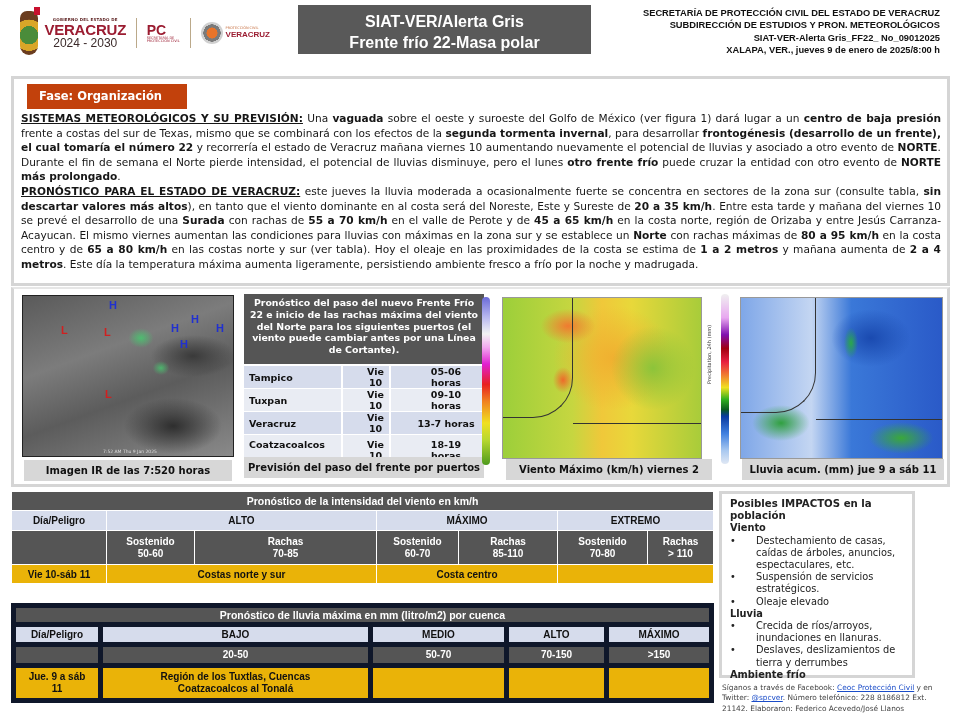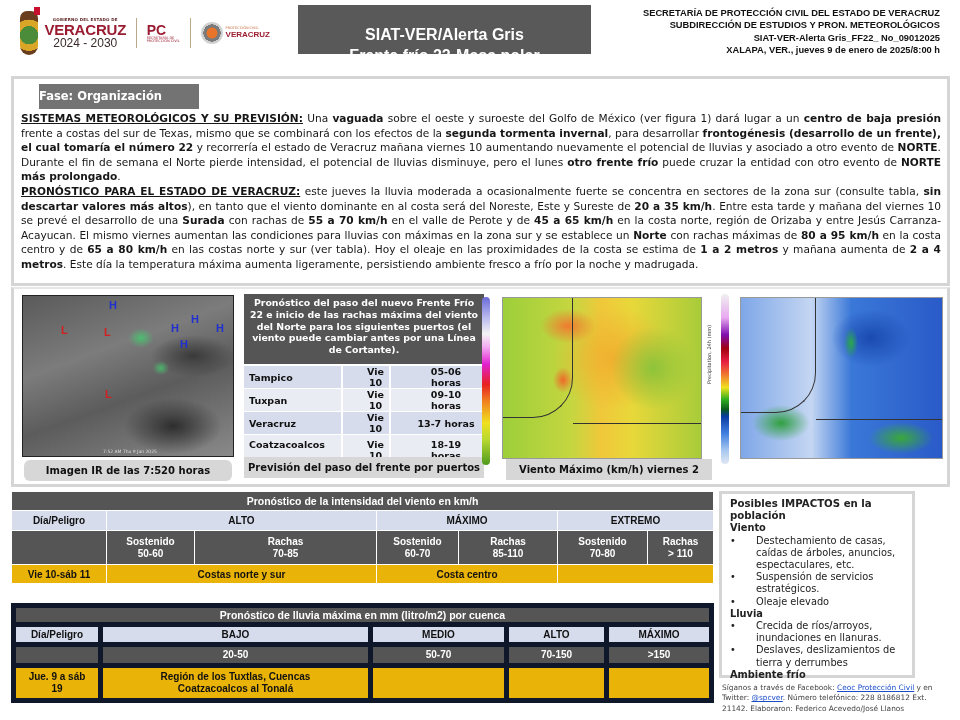--- a/index.html
+++ b/index.html
@@ -17,26 +17,26 @@
   .sep { width: 1px; height: 30px; background: #bba98a; margin: 0 4px; }
   .pc { display: flex; flex-direction: column; line-height: 1; }
   .pc .big { font-family: "Liberation Sans", sans-serif; font-weight: 900; font-size: 14px; color: #9b1c31; }
   .pc .small { font-size: 3.5px; color: #9b1c31; }
   .pcv { display: flex; align-items: center; gap: 3px; }
   .pcv .circ { width: 22px; height: 22px; border-radius: 50%; background: radial-gradient(circle, #e8742a 0 35%, #7a7a7a 36% 55%, #d0d0d0 56%); }
   .pcv .txt { display: flex; flex-direction: column; line-height: 1; }
   .pcv .txt .small { font-size: 3.5px; color: #c46a3a; }
   .pcv .txt .big { font-family: "Liberation Sans", sans-serif; font-size: 8px; font-weight: 900; color: #9b1c31; }
 
-  .title-box { position: absolute; left: 298px; top: 5px; width: 293px; height: 49px; background: #595959; color: #fff; text-align: center; font-family: "Liberation Sans", sans-serif; font-weight: bold; font-size: 16px; line-height: 21px; padding-top: 19px; }
+  .title-box { position: absolute; left: 298px; top: 5px; width: 293px; height: 49px; background: #595959; color: #fff; text-align: center; font-family: "Liberation Sans", sans-serif; font-weight: bold; font-size: 16px; line-height: 21px; padding-top: 6px; }
   .agency { position: absolute; right: 20px; top: 7px; text-align: right; font-family: "Liberation Sans", sans-serif; font-weight: bold; font-size: 9.3px; line-height: 12.3px; color: #111; }
 
   
   .summary { position: absolute; left: 11px; top: 76px; width: 939px; height: 210px; border: 3px solid #d5d5d5; background: #fff; }
-  .phase { position: absolute; left: 25px; top: 5px; width: 160px; height: 25px; background: #737373; color: #fff; font-weight: bold; font-size: 11.5px; line-height: 25px; }
+  .phase { position: absolute; left: 13px; top: 5px; width: 160px; height: 25px; background: #c2410c; color: #fff; font-weight: bold; font-size: 11.5px; line-height: 25px; padding-left: 12px; }
   .summary-text { position: absolute; left: 7px; top: 32px; width: 920px; font-size: 10.6px; line-height: 14.6px; text-align: justify; color: #161616; }
   .summary-text b { font-weight: bold; }
   .summary-text .hdr { font-weight: bold; text-decoration: underline; }
 
   
   .fig-row { position: absolute; left: 11px; top: 287px; width: 939px; height: 200px; border: 3px solid #d5d5d5; border-top: 2px solid #e6e6e6; }
   .ir-img { position: absolute; left: 8px; top: 6px; width: 212px; height: 162px; background:
       radial-gradient(ellipse 18px 14px at 118px 42px, rgba(70,200,110,0.85), transparent 70%),
       radial-gradient(ellipse 12px 10px at 138px 72px, rgba(70,200,110,0.8), transparent 70%),
       radial-gradient(ellipse 70px 40px at 150px 130px, #2e2e2e, transparent 70%),
@@ -151,21 +151,21 @@
     <span class="stamp">7:52 AM Thu 9 Jan 2025</span>
   <span class="mk h" style="left: 86px; top: 3px;">H</span>
       <span class="mk h" style="left: 168px; top: 17px;">H</span>
       <span class="mk h" style="left: 148px; top: 26px;">H</span>
       <span class="mk h" style="left: 193px; top: 26px;">H</span>
       <span class="mk h" style="left: 157px; top: 42px;">H</span>
       <span class="mk l" style="left: 38px; top: 28px;">L</span>
       <span class="mk l" style="left: 81px; top: 30px;">L</span>
       <span class="mk l" style="left: 82px; top: 92px;">L</span>
     </div>
-  <div class="caption" style="left:10px; top:171px; width:208px;border-radius:6px;">Imagen IR de las 7:520 horas</div>
+  <div class="caption" style="left:10px; top:171px; width:208px;">Imagen IR de las 7:520 horas</div>
 
   <div class="ports">
     <div class="ports-head">Pronóstico del paso del nuevo Frente Frío 22 e inicio de las rachas máxima del viento del Norte para los siguientes puertos (el viento puede cambiar antes por una Línea de Cortante).</div>
     <table>
       <tbody id="ports-body">
           <tr>
             <td style="width: 98px;">Tampico</td>
             <td class="c" style="width: 48px;">Vie 10</td>
             <td class="c">05-06 horas</td>
           </tr>
@@ -195,20 +195,21 @@
     <div class="coast" style="left:70px; top:118px; width:140px; height:8px; border-right:none; border-bottom:1.5px solid #333;"></div>
   </div>
   <div class="caption" style="left:492px; top:170px; width:206px;">Viento Máximo (km/h) viernes 2</div>
 
   <div class="legend-bar rain-legend"></div>
   <div class="rain-label">Precipitation, 24h (mm)</div>
   <div class="rain-map">
     <div class="coast" style="left:-10px; top:-20px; width:85px; height:135px; border-radius:0 0 40px 0;"></div>
     <div class="coast" style="left:75px; top:114px; width:140px; height:8px; border-right:none;"></div>
   </div>
+  <div class="caption" style="left:728px; top:170px; width:202px;">Lluvia acum. (mm) jue 9 a sáb 11</div>
 </div>
 
 <table class="wind-table">
   <tbody>
       <tr>
         <td colspan="7" class="t-title">Pronóstico de la intensidad del viento en km/h</td>
       </tr>
   <tr class="t-head">
     <td style="width:95px;">Día/Peligro</td>
     <td colspan="2">ALTO</td>
@@ -246,21 +247,21 @@
     <td>MÁXIMO</td>
   </tr>
   <tr class="t-sub">
     <td></td>
     <td>20-50</td>
     <td>50-70</td>
     <td>70-150</td>
     <td>&gt;150</td>
   </tr>
   <tr class="t-row">
-    <td><span>Jue. 9 a sáb</span><br><span>19</span></td>
+    <td><span>Jue. 9 a sáb</span><br><span>11</span></td>
     <td><span>Región de los Tuxtlas, Cuencas</span><br><span>Coatzacoalcos al Tonalá</span></td>
     <td></td>
     <td></td>
     <td></td>
   </tr>
 </tbody>
   </table>
 
 <div class="impacts">
   <div class="h">Posibles IMPACTOS en la población</div>

